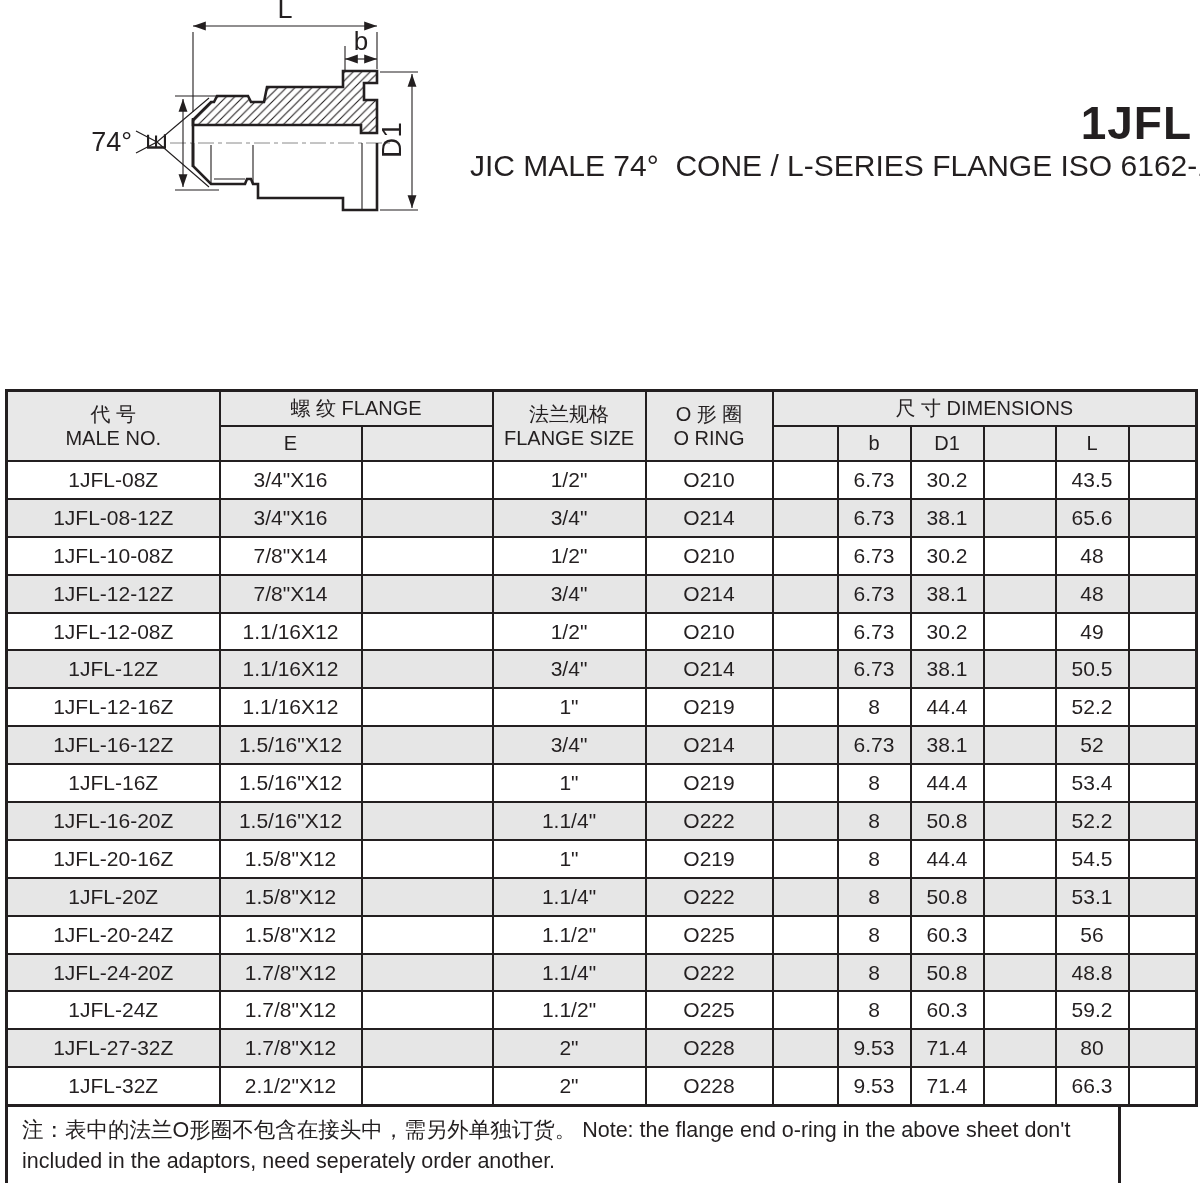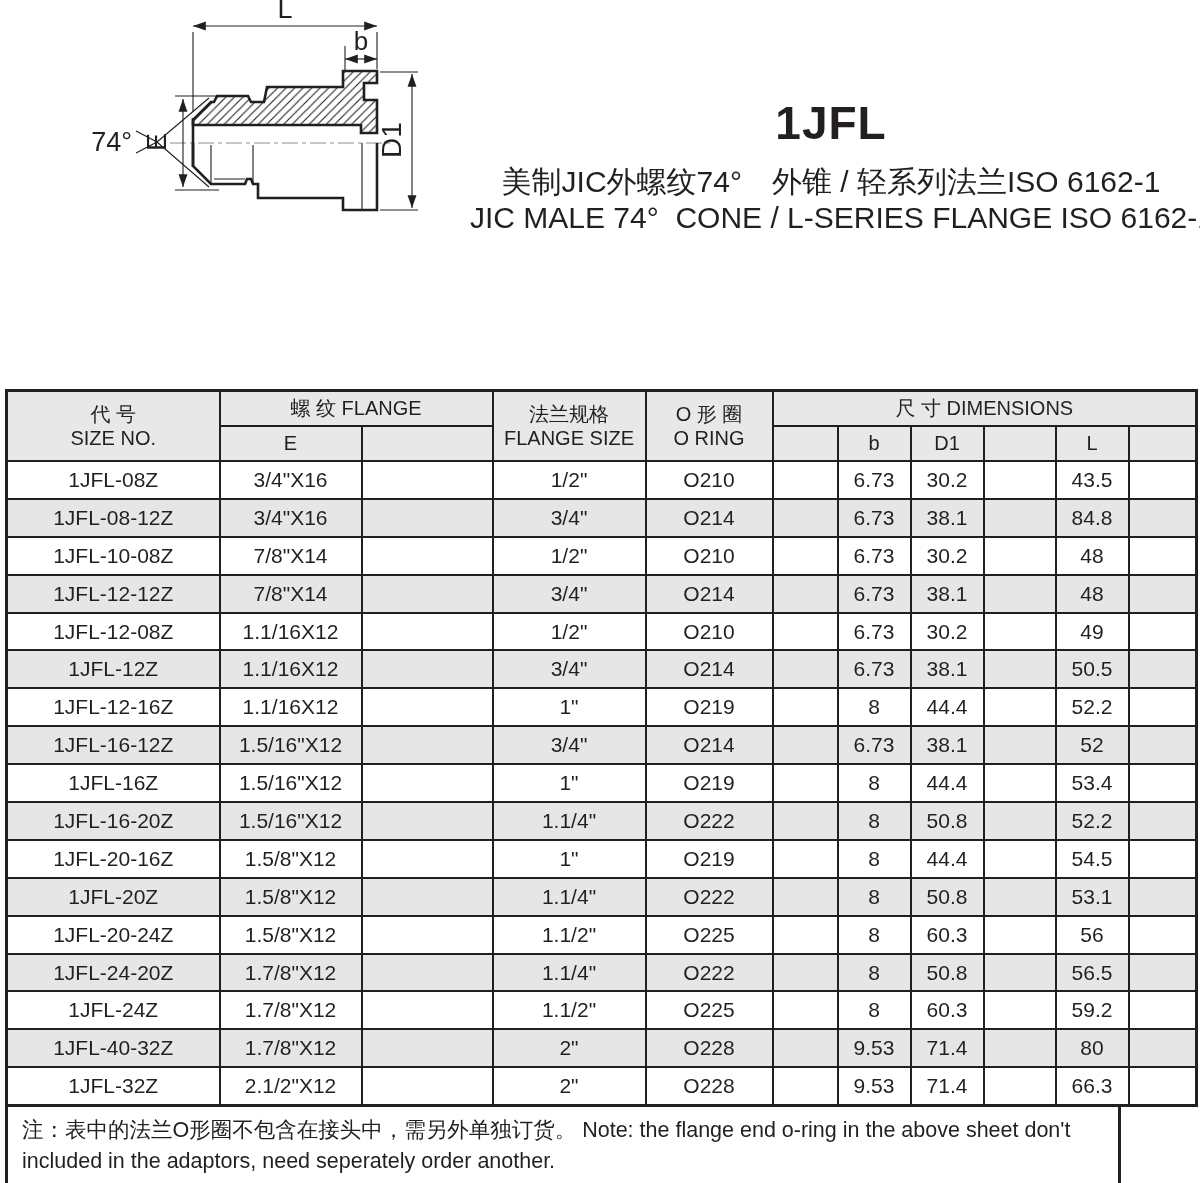--- a/index.html
+++ b/index.html
@@ -4,21 +4,21 @@
 <style>
   html,body{margin:0;padding:0;}
   body{
     width:1200px;height:1183px;position:relative;background:#ffffff;
     font-family:"Liberation Sans","DejaVu Sans",sans-serif;color:#231f20;
     overflow:hidden;
   }
   
   .drawing{position:absolute;left:0;top:0;width:460px;height:242px;}
   
-  .title-block{position:absolute;left:470px;top:98px;width:722px;text-align:center;}
+  .title-block{position:absolute;left:470px;top:98px;width:722px;text-align:right;}
   .model{font-size:46px;font-weight:bold;line-height:50px;letter-spacing:1px;}
   .subtitle{font-size:30px;line-height:36px;white-space:pre;margin-top:16px;}
   .subtitle.en{margin-top:0;}
   
   .table-wrap{position:absolute;left:5px;top:389px;width:1116px;}
   table{border-collapse:collapse;table-layout:fixed;width:1190px;border:3px solid #231f20;}
   th,td{border:2px solid #231f20;text-align:center;vertical-align:middle;
         padding:0;font-weight:normal;overflow:hidden;white-space:nowrap;}
   thead th{background:#e8e8e8;font-size:20px;height:33px;}
   thead .two-line span{display:block;line-height:24px;}
@@ -69,21 +69,20 @@
   <path d="M175,96 H219 M175,190 H219" stroke="#231f20" stroke-width="1.1" fill="none"></path>
   <text x="166" y="142" font-size="27" text-anchor="middle" fill="#231f20" transform="rotate(-90 166 142)">E</text>
 
   <text x="132" y="151" font-size="27" text-anchor="end" fill="#231f20">74°</text>
   <path d="M136,131 L157,142 L136,153" fill="none" stroke="#231f20" stroke-width="1.2"></path>
   <path d="M157,142 L209,98 M157,142 L209,187" fill="none" stroke="#231f20" stroke-width="1.1"></path>
 </svg>
 
 <div class="title-block">
   <div class="model">1JFL</div>
-  <div class="subtitle cn">美制JIC外螺纹74°　外锥 / 轻系列法兰ISO 6162-1</div>
   <div class="subtitle en">JIC MALE 74°  CONE / L-SERIES FLANGE ISO 6162-1</div>
 </div>
 
 <div class="table-wrap">
   <table>
     <colgroup>
       <col style="width:213px">
         <col style="width:142px">
         <col style="width:131px">
       <col style="width:153px">
@@ -92,21 +91,21 @@
       <col style="width:73px">
         <col style="width:73px">
         <col style="width:72px">
       <col style="width:73px">
         <col style="width:68px">
     </colgroup>
     <thead>
       <tr>
         <th rowspan="2" class="two-line">
           <span>代 号</span>
-          <span>SIZE NO.</span>
+          <span>MALE NO.</span>
         </th>
         <th colspan="2">螺 纹 FLANGE</th>
         <th rowspan="2" class="two-line">
           <span>法兰规格</span>
           <span>FLANGE SIZE</span>
         </th>
         <th rowspan="2" class="two-line">
           <span>O 形 圈</span>
           <span>O RING</span>
         </th>
@@ -140,21 +139,21 @@
         <tr class="alt">
           <td>1JFL-08-12Z</td>
           <td>3/4"X16</td>
           <td></td>
           <td>3/4"</td>
           <td>O214</td>
           <td></td>
           <td>6.73</td>
           <td>38.1</td>
           <td></td>
-          <td>84.8</td>
+          <td>65.6</td>
           <td></td>
         </tr>
         <tr>
           <td>1JFL-10-08Z</td>
           <td>7/8"X14</td>
           <td></td>
           <td>1/2"</td>
           <td>O210</td>
           <td></td>
           <td>6.73</td>
@@ -296,38 +295,38 @@
         <tr class="alt">
           <td>1JFL-24-20Z</td>
           <td>1.7/8"X12</td>
           <td></td>
           <td>1.1/4"</td>
           <td>O222</td>
           <td></td>
           <td>8</td>
           <td>50.8</td>
           <td></td>
-          <td>56.5</td>
+          <td>48.8</td>
           <td></td>
         </tr>
         <tr>
           <td>1JFL-24Z</td>
           <td>1.7/8"X12</td>
           <td></td>
           <td>1.1/2"</td>
           <td>O225</td>
           <td></td>
           <td>8</td>
           <td>60.3</td>
           <td></td>
           <td>59.2</td>
           <td></td>
         </tr>
         <tr class="alt">
-          <td>1JFL-40-32Z</td>
+          <td>1JFL-27-32Z</td>
           <td>1.7/8"X12</td>
           <td></td>
           <td>2"</td>
           <td>O228</td>
           <td></td>
           <td>9.53</td>
           <td>71.4</td>
           <td></td>
           <td>80</td>
           <td></td>

